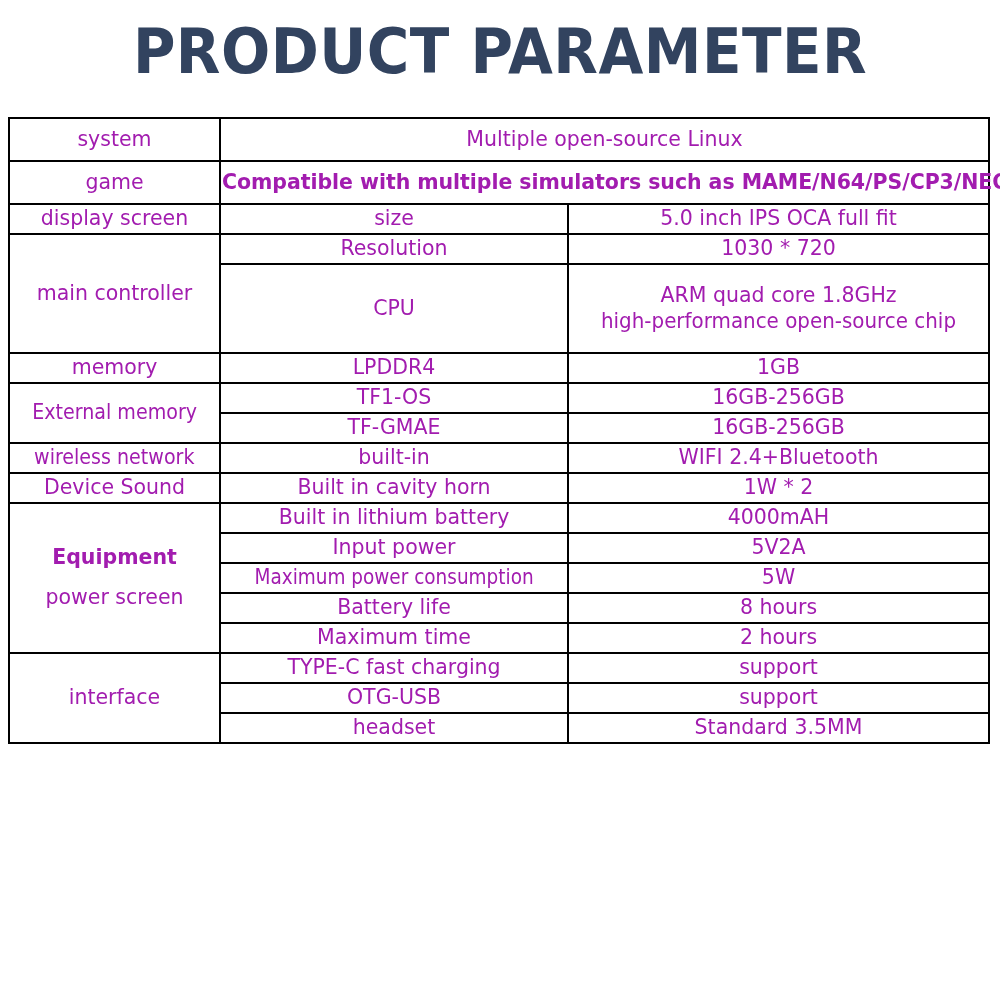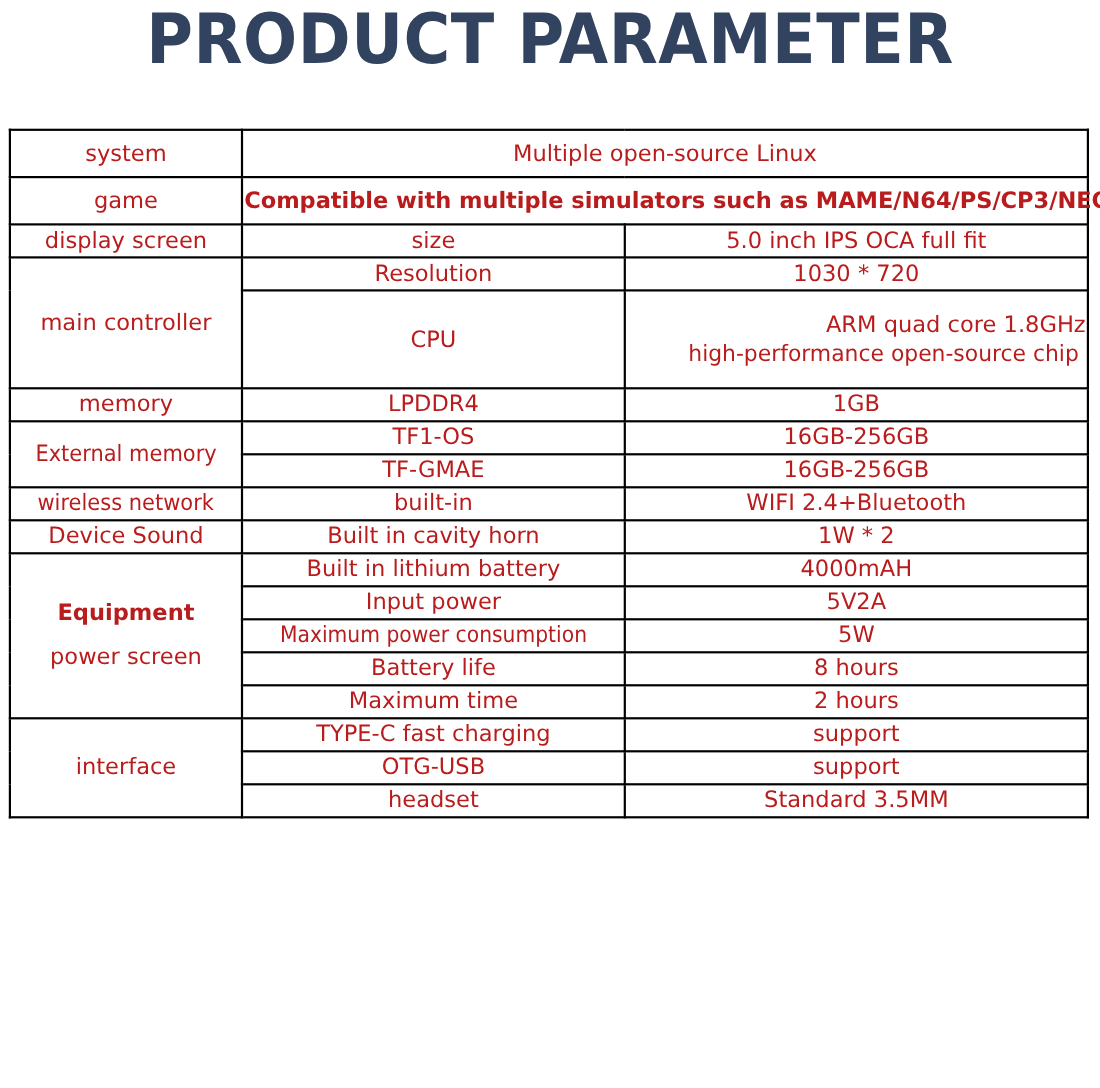--- a/index.html
+++ b/index.html
@@ -16,21 +16,21 @@
     width: 1000px;
     height: 989px;
     background: #ffffff;
     overflow: hidden;
   }
 
   
   .title-wrap {
     position: absolute;
     left: 0;
-    top: 4px;
+    top: 20px;
     width: 1000px;
     text-align: center;
   }
   .title {
     display: inline-block;
     font-family: "DejaVu Sans", sans-serif;
     font-weight: 700;
     font-size: 63px;
     line-height: 1.0;
     letter-spacing: 0.5px;
@@ -47,21 +47,21 @@
     top: 117px;
     width: 980px;
     border-collapse: collapse;
     table-layout: fixed;
     background: #ffffff;
   }
   .spec-table td {
     border: 2px solid #000000;
     text-align: center;
     vertical-align: middle;
-    color: #b91c1c;
+    color: #a21caf;
     font-family: "DejaVu Sans", sans-serif;
     font-size: 20.5px;
     line-height: 1.25;
     padding: 0 1px;
     white-space: nowrap;
     overflow: visible;
   }
   .col-a { width: 211px; }
   .col-b { width: 348px; }
   .col-c { width: 421px; }
@@ -120,21 +120,21 @@
       </tr>
 
       <tr>
         <td class="h-std" rowspan="2">main controller</td>
         <td class="h-std">Resolution</td>
         <td class="h-std">1030 * 720</td>
       </tr>
 
       <tr>
         <td style="height:89px;text-align:center;">CPU</td>
-        <td style="height:89px;text-align:right;" class="two-line">
+        <td style="height:89px;" class="two-line">
           <span class="stack-line">ARM quad core 1.8GHz</span>
           <span class="stack-line squeeze-97">high-performance open-source chip</span>
         </td>
       </tr>
 
       <tr>
         <td class="h-std">memory</td>
         <td class="h-std">LPDDR4</td>
         <td class="h-std">1GB</td>
       </tr>

